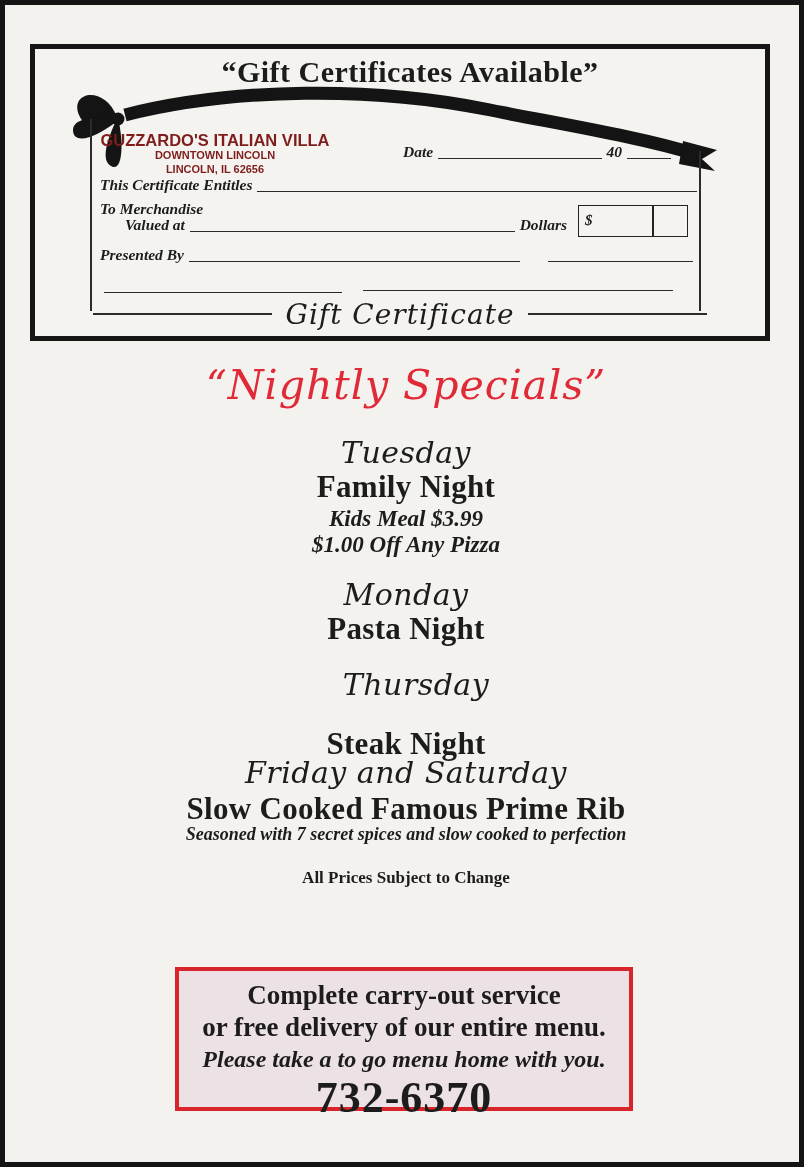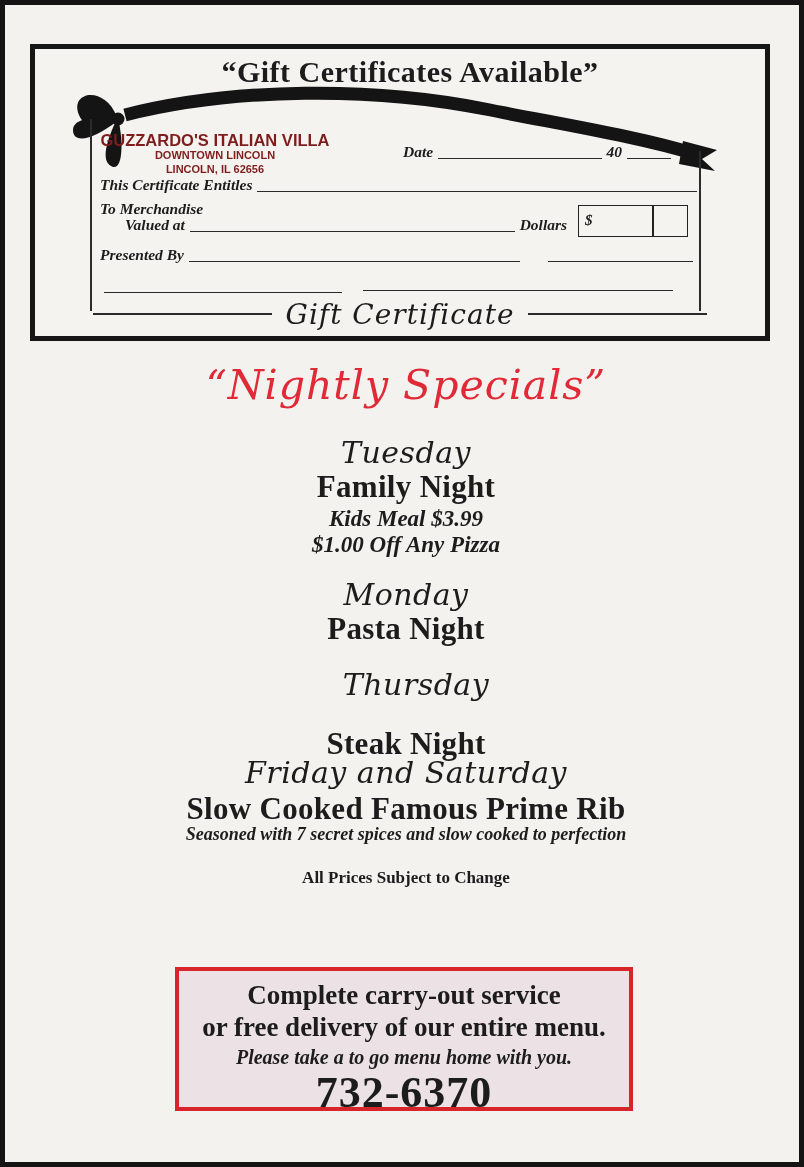--- a/index.html
+++ b/index.html
@@ -77,21 +77,21 @@
   .notice{top:863px;font-size:17px;font-weight:bold;}
   .gratuity{top:896px;font-size:17.5px;font-weight:bold;font-style:italic;letter-spacing:-0.2px;}
   
   .carry{
     position:absolute;left:170px;top:962px;width:458px;height:144px;
     background:#ece1e4;border:4px solid #d8252c;box-sizing:border-box;
     text-align:center;
   }
   .c1{margin-top:8px;font-size:27px;font-weight:bold;line-height:1.2;}
   .c2{font-size:27px;font-weight:bold;line-height:1.2;}
-  .c3{font-size:20px;font-weight:bold;font-style:italic;line-height:1.3;}
+  .c3{font-size:24px;font-weight:bold;font-style:italic;line-height:1.3;}
   .cphone{font-size:44px;font-weight:bold;line-height:1.05;letter-spacing:1px;}
 </style>
 </head>
 <body>
 
 <div class="page">
 
   <div class="cert">
 
     <div class="cert-heading">“Gift Certificates Available”</div>

